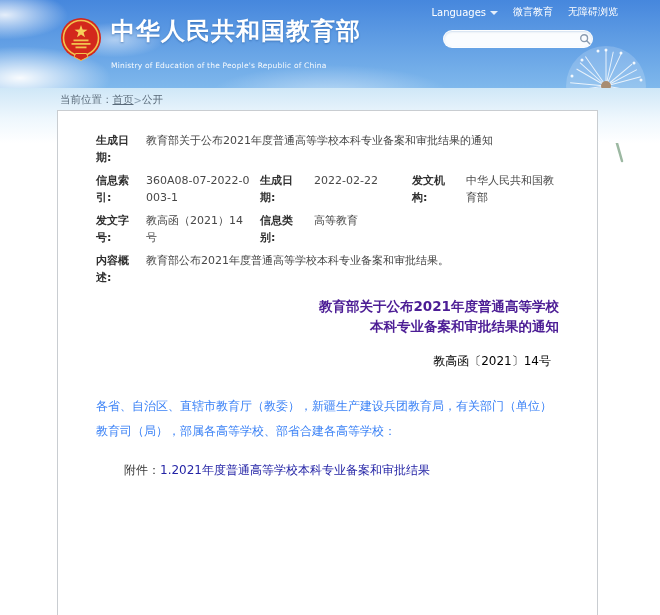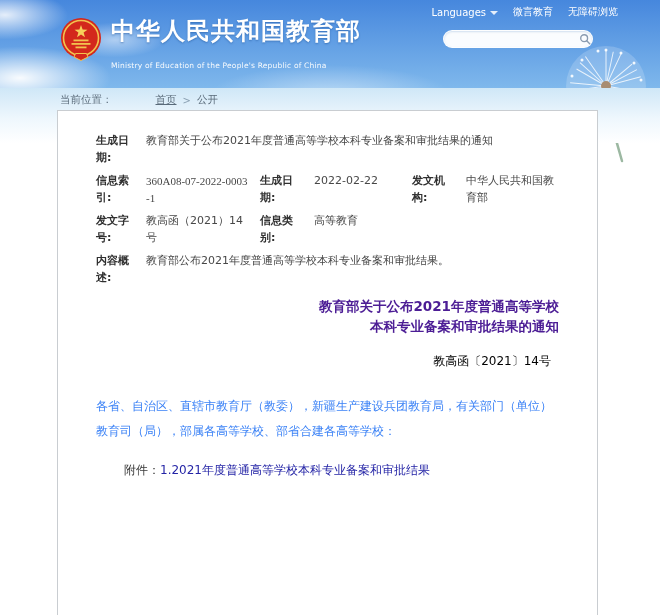--- a/index.html
+++ b/index.html
@@ -52,43 +52,43 @@
   .search-icon-svg { width: 12px; height: 12px; cursor: pointer; flex: 0 0 auto; }
   .dandelion { position: absolute; top: 36px; right: -8px; width: 120px; height: 130px; pointer-events: none; }
 
   
   .sub-banner {
     position: absolute; top: 88px; left: 0; width: 660px; height: 55px;
     background: linear-gradient(#cfe7f7, #eef7fd 55%, #ffffff);
   }
   .breadcrumb {
     position: absolute; top: 93px; left: 60px;
-    font-size: 10.5px; color: #5a6b7a; display: flex; gap: 6px; align-items: center;
-  }
-  .bc-link { color: #5a6b7a; text-decoration: underline; cursor: pointer; margin-left: 37px; }
+    font-size: 10.5px; color: #5a6b7a; display: flex; align-items: center;
+  }
+  .bc-link { color: #5a6b7a; text-decoration: underline; cursor: pointer; }
   .bc-cur { color: #5a6b7a; text-decoration: none; cursor: pointer; }
   .bc-sep { color: #8aa0b2; font-size: 10px; }
 
   
   .panel {
     position: absolute; top: 110px; left: 57px; width: 541px; height: 720px;
     background: #ffffff; border: 1px solid #c9cdd1;
   }
   .panel-inner { padding: 22px 38px 0 38px; }
 
   
   .meta {
     display: grid;
     grid-template-columns: 40px 104px 44px 88px 44px 1fr;
     column-gap: 10px; row-gap: 7px;
     font-size: 11px; line-height: 1.5; color: #474747;
   }
   .meta .lbl { font-weight: bold; color: #303030; }
   .meta .span5 { grid-column: 2 / 7; }
-  .meta .brk { word-break: break-all; font-family: Liberation Serif, serif; }
+  .meta .brk { word-break: break-all; }
 
   
   .doc { margin-top: 10px; color: #3a3a3a; }
   .doc-title { text-align: right; font-weight: bold; font-size: 13.5px; line-height: 20px; color: #4c1d95; }
   .doc-no { margin-top: 17px; text-align: right; padding-right: 8px; font-size: 12px; color: #000000; }
   .salutation { margin-top: 24px; font-size: 12px; line-height: 25px; color: #3b82f6; }
   .body-para { margin-top: 1px; font-size: 12px; line-height: 25px; text-indent: 2em; color: #3a3a3a; }
   .attach-line1 { margin-top: 15px; margin-left: 28px; font-size: 12px; line-height: 22px; }
   .attach-label { color: #3a3a3a; }
   .attach-link { color: #2424a6; text-decoration: none; cursor: pointer; }

